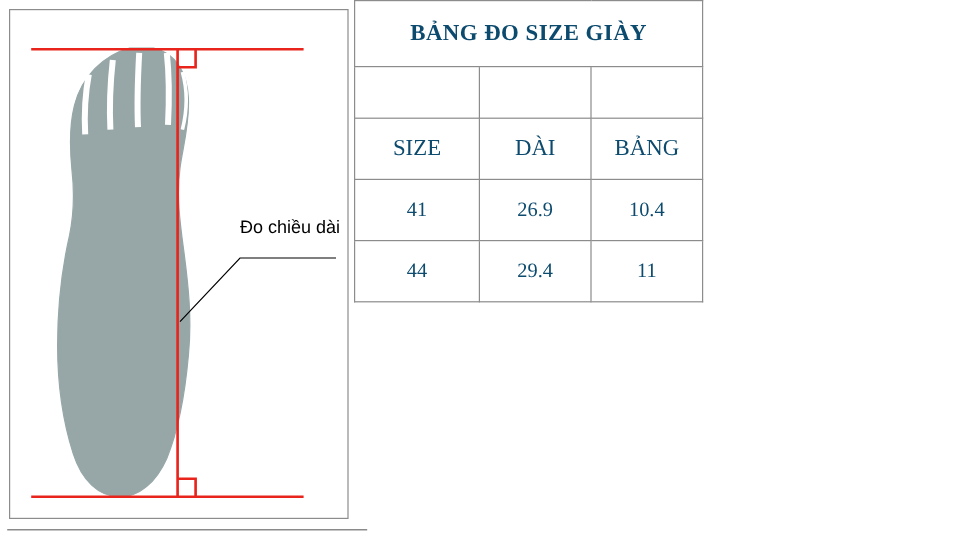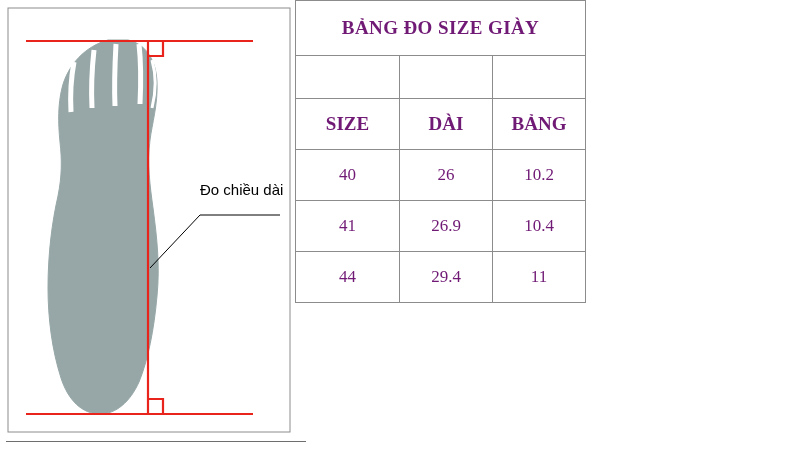--- a/index.html
+++ b/index.html
@@ -55,35 +55,35 @@
   table.size-table {
     border-collapse: collapse;
     width: 290px;
     table-layout: fixed;
   }
   table.size-table td {
     border: 1px solid #8c8c8c;
     text-align: center;
     vertical-align: middle;
     font-family: "Liberation Serif", serif;
-    color: #701a75;
+    color: #0c4a6e;
   }
   td.title-cell {
     height: 52px;
     font-size: 19px;
     font-weight: bold;
     letter-spacing: 0.4px;
   }
   td.spacer-cell {
     height: 40px;
   }
   tr.header-row td {
     height: 48px;
     font-size: 19px;
-    font-weight: bold;
+    font-weight: normal;
   }
   tr.data-row td {
     height: 48px;
     font-size: 17px;
   }
   col.c-size { width: 104px; }
   col.c-dai  { width: 93px; }
   col.c-rong { width: 93px; }
 
   
@@ -163,25 +163,20 @@
           <td class="spacer-cell"></td>
           <td class="spacer-cell"></td>
         </tr>
         <tr class="header-row">
           <td>SIZE</td>
           <td>DÀI</td>
           <td>BẢNG</td>
         </tr>
 
         <tr class="data-row">
-          <td>40</td>
-          <td>26</td>
-          <td>10.2</td>
-        </tr>
-        <tr class="data-row">
           <td>41</td>
           <td>26.9</td>
           <td>10.4</td>
         </tr>
         <tr class="data-row">
           <td>44</td>
           <td>29.4</td>
           <td>11</td>
         </tr>
       </tbody>

